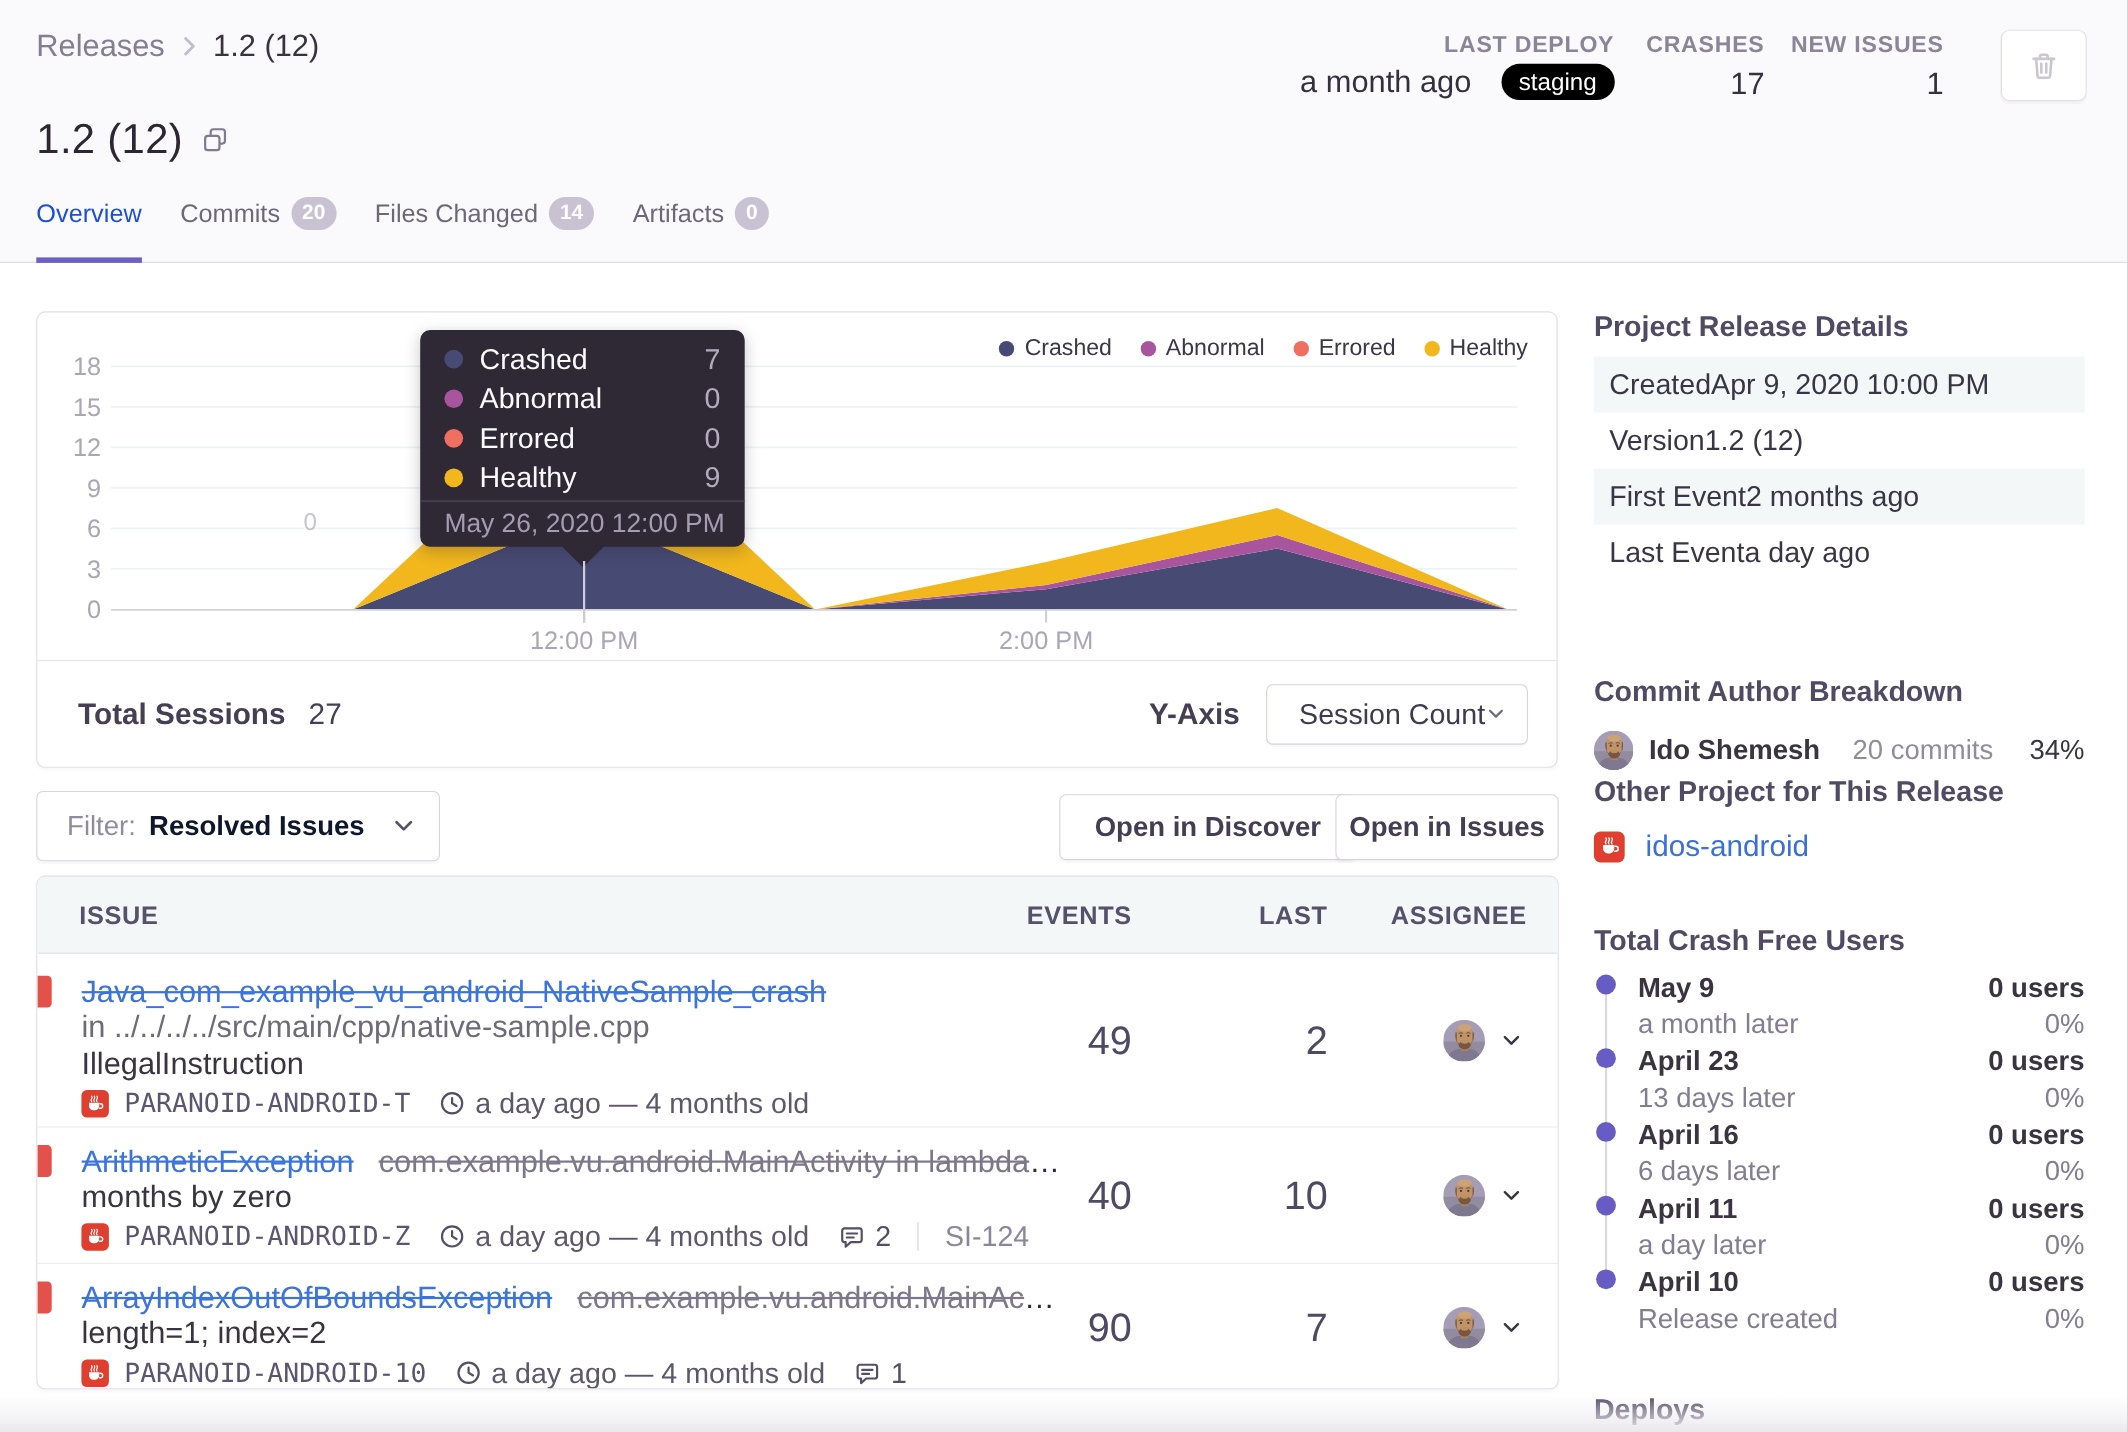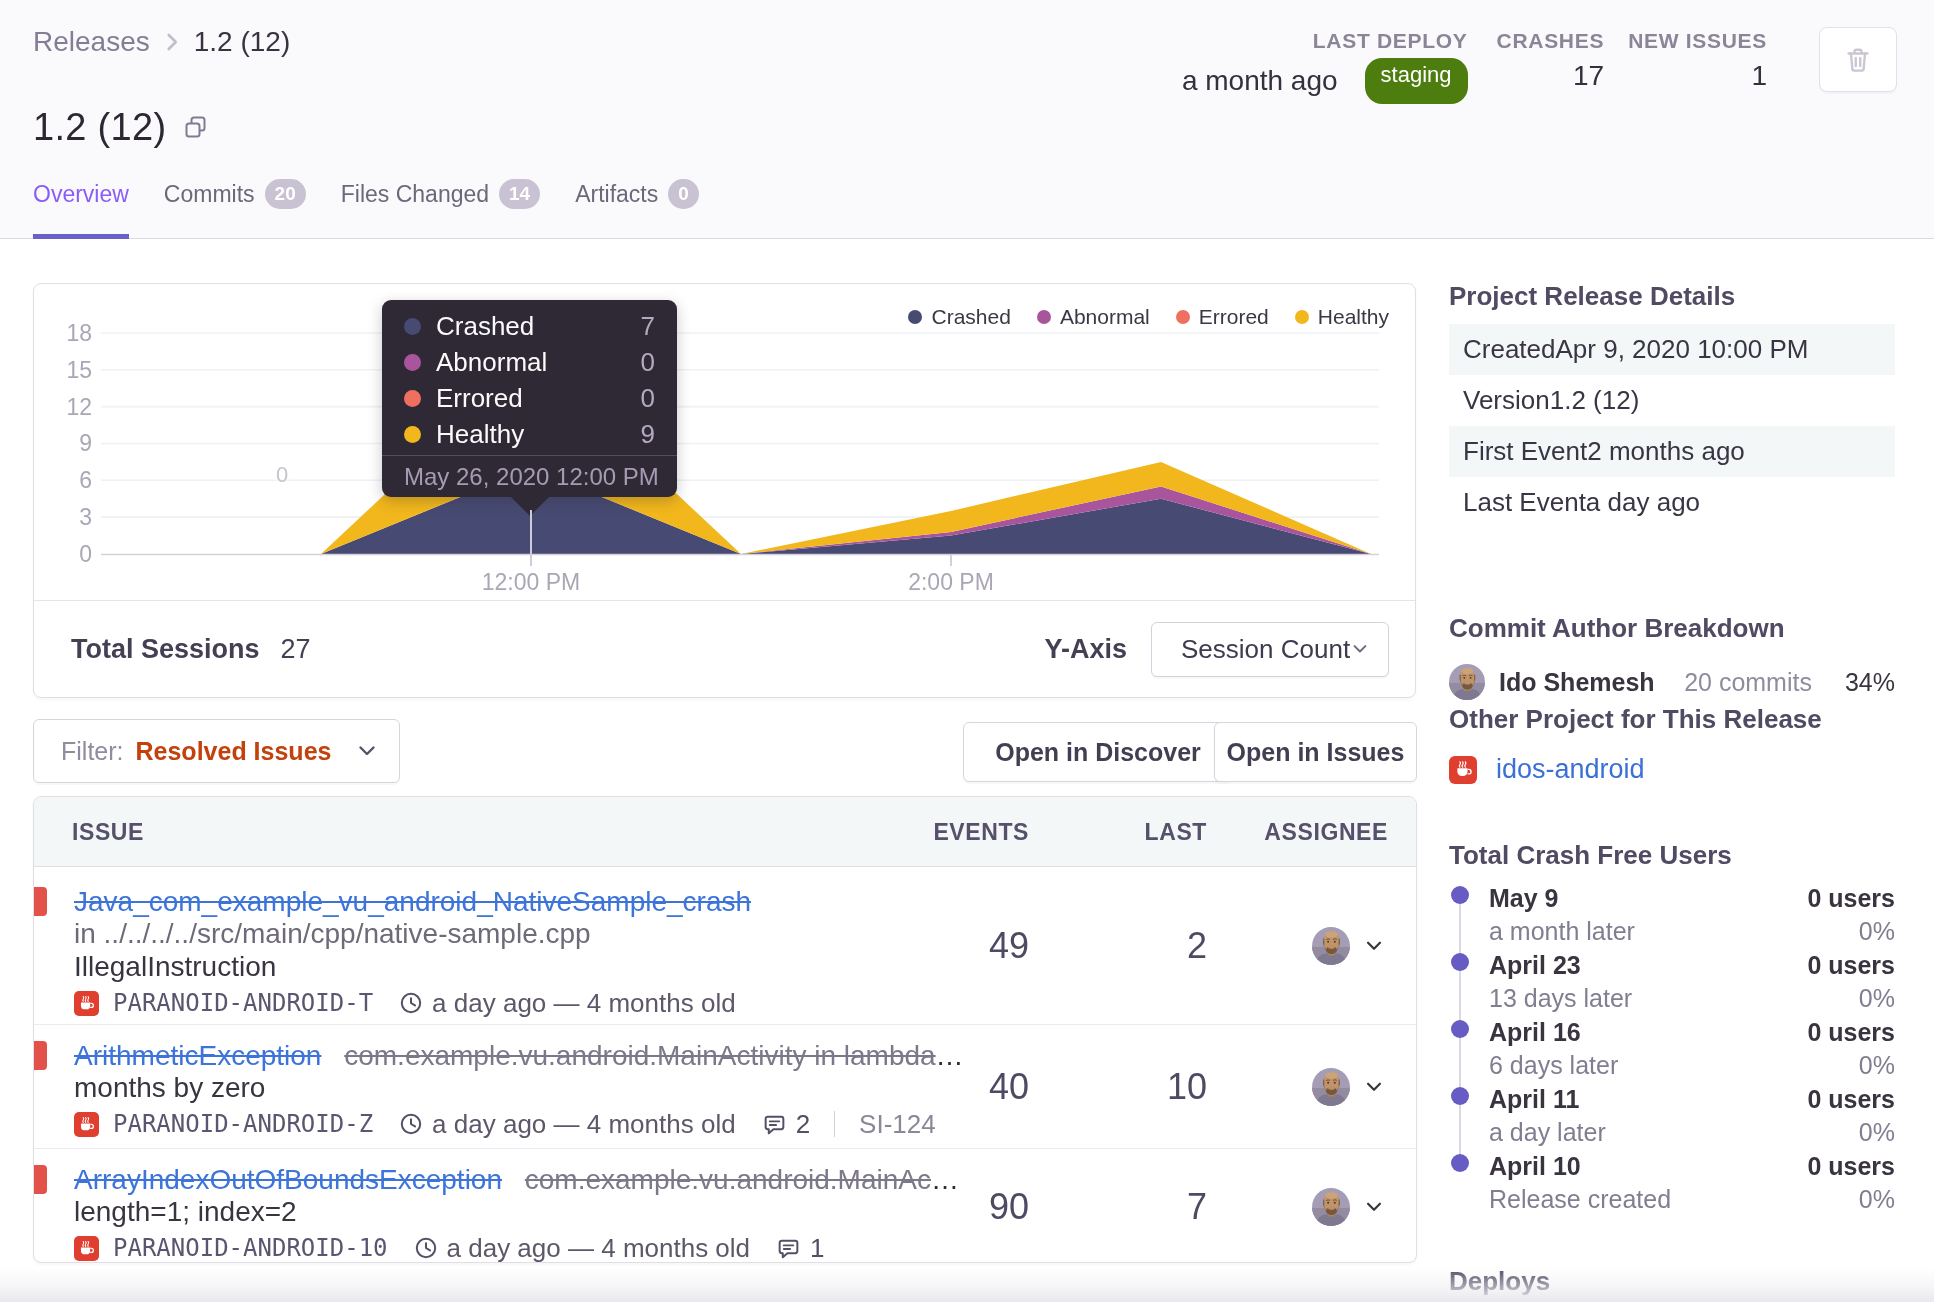--- a/index.html
+++ b/index.html
@@ -21,32 +21,32 @@
   #breadcrumb .crumb-root { color:#847e94; text-decoration:none; cursor:pointer; }
   #breadcrumb .crumb-sep { width:26px; height:26px; color:#c2bdcc; }
   #breadcrumb .crumb-current { color:#38333f; }
 
   #header-stats { position:absolute; right:37px; top:27px; display:flex; align-items:flex-start; }
   .stat-col { display:flex; flex-direction:column; align-items:flex-end; }
   .stat-label { font-size:21px; font-weight:700; color:#8b8598; letter-spacing:0.7px; line-height:22px; margin-top:3px; }
   .stat-value { font-size:28px; color:#34303e; margin-top:9px; line-height:30px; }
   .deploy-value-row { display:flex; align-items:center; gap:27px; margin-top:6px; }
   .deploy-value-row .stat-value { margin-top:0; }
-  #staging-pill { background:#4d7c0f; color:#ffffff; font-size:22px; line-height:33px; height:46px; border-radius:17px; padding:0 16px; }
+  #staging-pill { background:#000000; color:#ffffff; font-size:22px; line-height:33px; height:33px; border-radius:17px; padding:0 16px; }
   .stat-gap-1 { width:29px; } .stat-gap-2 { width:24px; }
   #delete-btn { width:78px; height:65px; margin-left:52px; background:#ffffff; border:1px solid #e3dfe8; border-radius:8px; display:flex; align-items:center; justify-content:center; cursor:pointer; box-shadow:0 2px 1px rgba(50,40,60,0.03); }
   #delete-btn svg { width:30px; height:30px; color:#cbc6d2; }
 
   #page-title-row { position:absolute; left:33px; top:106px; display:flex; align-items:center; gap:16px; }
   #page-title { font-size:38px; font-weight:400; color:#2c2733; letter-spacing:0.3px; }
   #copy-icon { width:27px; height:27px; color:#817b91; cursor:pointer; }
 
   #tabs { position:absolute; left:33px; bottom:-1px; display:flex; gap:35px; }
   .tab { display:flex; align-items:center; gap:10px; font-size:23px; color:#6d6879; padding-bottom:30px; position:relative; cursor:pointer; }
-  .tab.active { color:#8b5cf6;text-align:right; }
+  .tab.active { color:#1d4ed8;text-align:right; }
   .tab.active::after { content:""; position:absolute; left:0; right:0; bottom:0; height:5px; background:#6c5fc7; }
   .tab-badge { background:#c8c2d2; color:#ffffff; font-size:19px; font-weight:700; line-height:30px; height:30px; min-width:30px; text-align:center; border-radius:15px; padding:0 10px; }
 
   
   #chart-card { position:absolute; left:33px; top:283px; width:1383px; height:415px;
     background:#fff; border:1px solid #e2dee6; border-radius:8px; box-shadow:0 2px 3px rgba(50,40,60,0.04); }
   #chart-plot { position:absolute; left:0; top:0; width:1381px; height:316px; }
   #chart-legend { position:absolute; top:21px; right:26px; display:flex; gap:26px; }
   .legend-item { display:flex; align-items:center; gap:9px; cursor:pointer; }
   .legend-dot { width:14px; height:14px; border-radius:50%; }
@@ -67,21 +67,21 @@
   #total-sessions-label { font-size:27px; font-weight:700; color:#453f54; }
   #total-sessions-value { font-size:27px; color:#453f54; margin-left:21px; }
   #yaxis-label { font-size:27px; font-weight:700; color:#453f54; margin-left:auto; margin-right:24px; }
   #yaxis-select { width:238px; height:55px; border:1px solid #d5d1dc; border-radius:6px; background:#fff; display:flex; align-items:center; padding:0 18px 0 29px; cursor:pointer; box-shadow:0 2px 1px rgba(50,40,60,0.03); }
   #yaxis-select .sel-text { font-size:26px; color:#3f3a4e; flex:1; white-space:nowrap; }
   #yaxis-select svg { width:24px; height:24px; color:#6f6a7d; }
 
   
   #filter-btn { position:absolute; left:33px; top:719px; height:64px; background:#fff; border:1px solid #d8d4de; border-radius:6px; display:flex; align-items:center; padding:0 20px 0 27px; cursor:pointer; box-shadow:0 2px 1px rgba(50,40,60,0.03); }
   #filter-btn .filter-label { font-size:25px; color:#908b9e; margin-right:12px; }
-  #filter-btn .filter-value { font-size:25px; font-weight:700; color:#c2410c; margin-right:24px; }
+  #filter-btn .filter-value { font-size:25px; font-weight:700; color:#0f172a; margin-right:24px; }
   #filter-btn svg { width:24px; height:24px; color:#57516a; }
   .open-btn { position:absolute; top:722px; height:60px; background:#fff; border:1px solid #d8d4de; border-radius:6px; font-size:25px; font-weight:700; color:#443e52; display:flex; align-items:center; justify-content:center; cursor:pointer; box-shadow:0 2px 1px rgba(50,40,60,0.03); font-family:inherit; white-space:nowrap; }
   #open-discover-btn { left:963px; width:270px; }
   #open-issues-btn { left:1214px; width:203px; }
 
   
   #issues-card { position:absolute; left:33px; top:796px; width:1384px; height:467px;
     background:#fff; border:1px solid #e2dee6; border-radius:8px; box-shadow:0 2px 3px rgba(50,40,60,0.04); overflow:hidden; }
   #issues-header { height:70px; background:#f3f7f8; border-bottom:1px solid #e2dee6; position:relative; }
   .col-head { position:absolute; top:0; line-height:70px; font-size:23px; font-weight:700; color:#56506a; letter-spacing:0.6px; }

